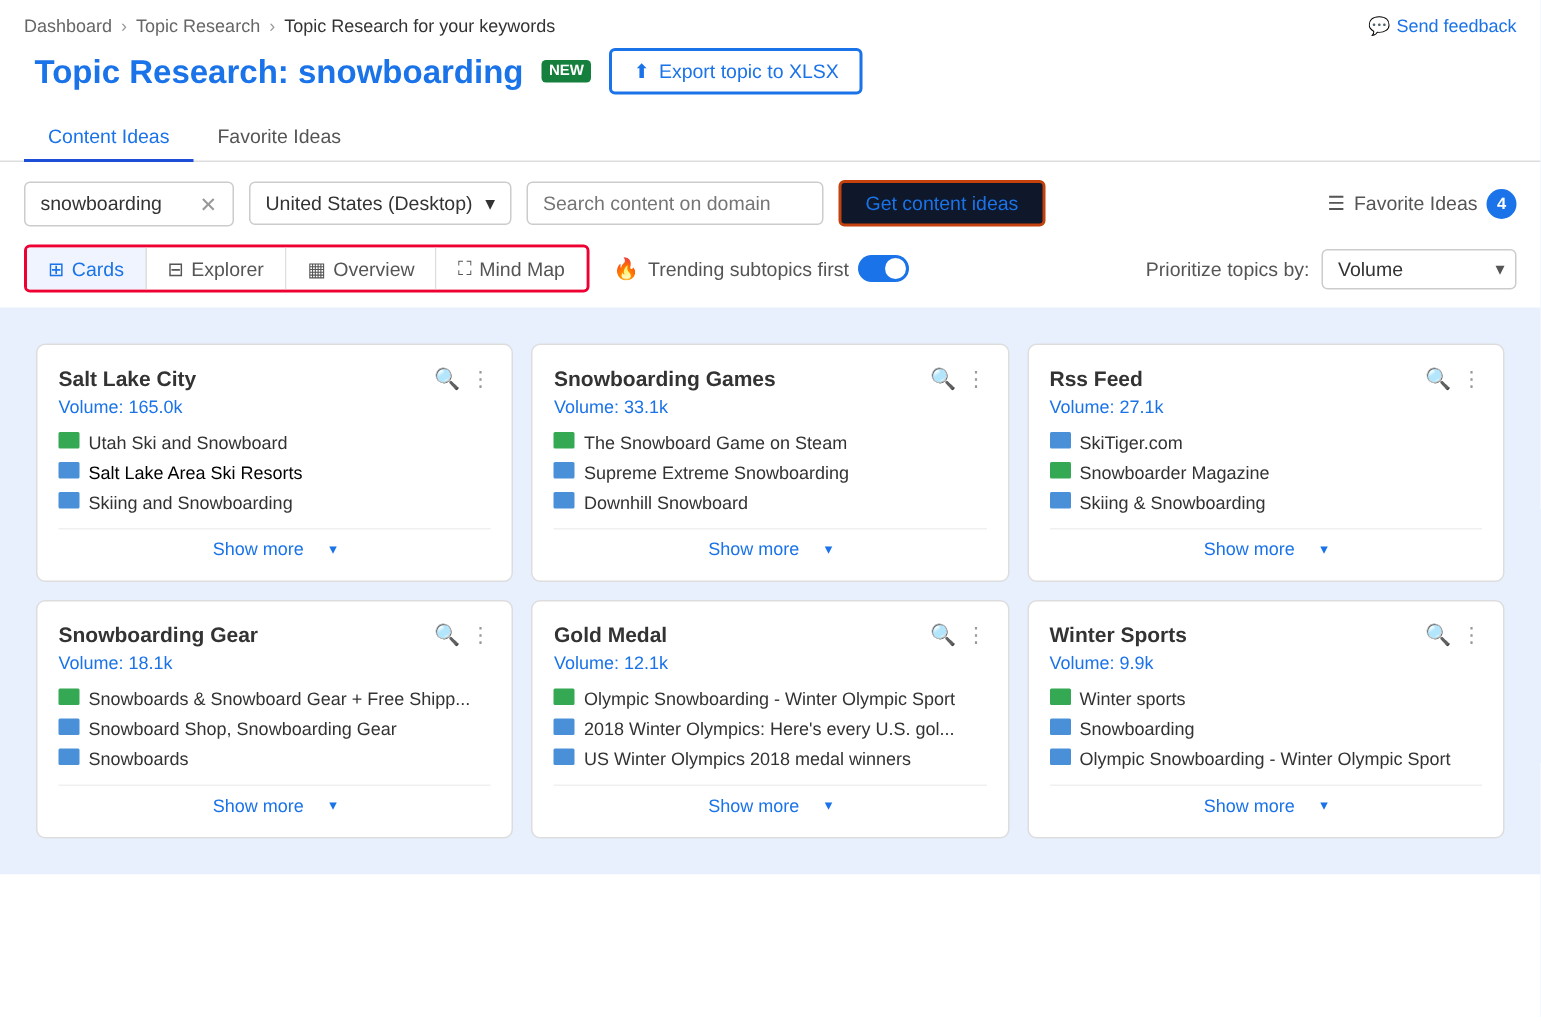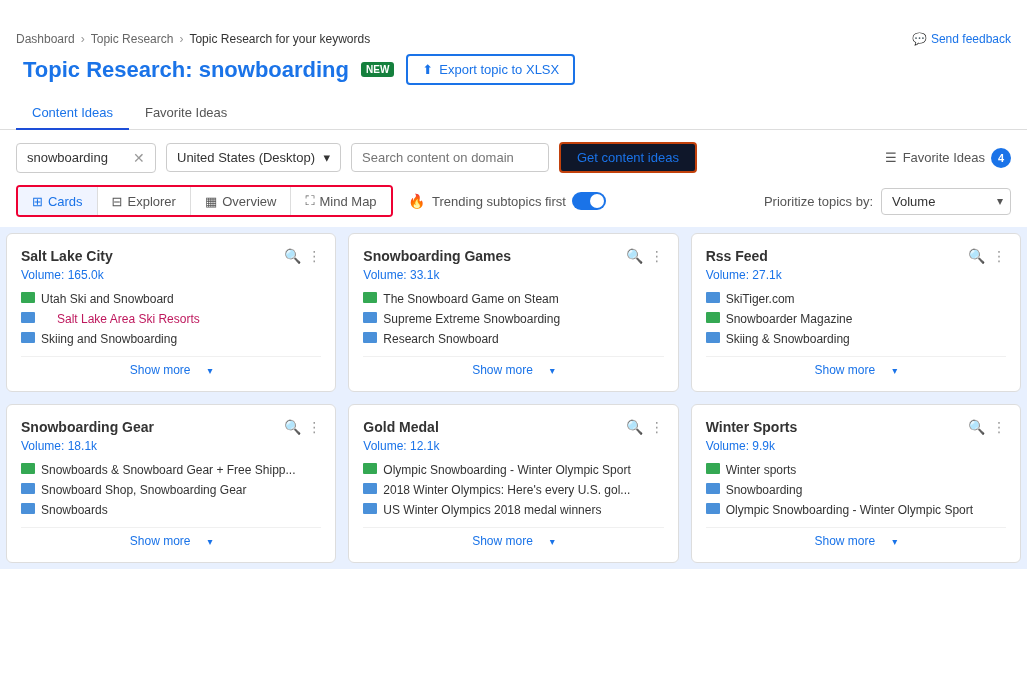--- a/index.html
+++ b/index.html
@@ -1,20 +1,20 @@
 <!DOCTYPE html>
 <html><head>
   <meta charset="utf-8">
   <style>
     * { box-sizing: border-box; margin: 0; padding: 0; }
     body { font-family: Arial, sans-serif; font-size: 13px; color: #333; background: #fff; }
 
     .top-bar {
       display: flex; align-items: center; justify-content: space-between;
-      padding: 10px 16px 0 16px; font-size: 12px; color: #666; margin-top: 22px;
+      padding: 10px 16px 0 16px; font-size: 12px; color: #666;
     }
     .breadcrumb { display: flex; align-items: center; gap: 6px; }
     .breadcrumb a { color: #666; text-decoration: none; }
     .breadcrumb .sep { color: #999; }
     .breadcrumb .current { color: #333; font-weight: normal; }
     .send-feedback { color: #1a73e8; font-size: 12px; display: flex; align-items: center; gap: 4px; cursor: pointer; }
 
     .page-title {
       padding: 8px 16px 12px 23px; display: flex; align-items: center; gap: 12px;
     }
@@ -109,21 +109,21 @@
       font-size: 13px; color: #333; background: #fff; cursor: pointer; appearance: none;
       min-width: 100px;
     }
     .select-wrapper { position: relative; display: inline-block; }
     .select-wrapper::after {
       content: '▾'; position: absolute; right: 8px; top: 50%; transform: translateY(-50%);
       pointer-events: none; color: #555; font-size: 12px;
     }
 
     .cards-container {
-      background: #e8f0fe; padding: 6px; display: grid;
+      background: #e8f0fe; padding: 24px; display: grid;
       grid-template-columns: repeat(3, 1fr); gap: 12px;
     }
     .card {
       background: #fff; border: 1px solid #ddd; border-radius: 6px; padding: 14px;
       display: flex; flex-direction: column; gap: 0;
     }
     .card-header {
       display: flex; align-items: flex-start; justify-content: space-between; margin-bottom: 4px;
     }
     .card-title { font-size: 14px; font-weight: bold; color: #333; }
@@ -238,21 +238,21 @@
         </div>
       </div>
       <div class="card-volume">Volume: 165.0k</div>
       <div class="card-items">
         <div class="card-item">
           <span><span style="display:inline-block;width:14px;height:11px;background:#34a853;border-radius:1px;flex-shrink:0;"></span></span>
           <span style="font-size: 12px; color: rgb(51, 51, 51);">Utah Ski and Snowboard</span>
         </div>
         <div class="card-item">
           <span><span style="display:inline-block;width:14px;height:11px;background:#4a90d9;border-radius:1px;flex-shrink:0;"></span></span>
-          <span style="font-size: 12px; color: #be185d; margin-left: 16px;">Salt Lake Area Ski Resorts</span>
+          <span style="font-size: 12px; color: #000000;">Salt Lake Area Ski Resorts</span>
         </div>
         <div class="card-item">
           <span><span style="display:inline-block;width:14px;height:11px;background:#4a90d9;border-radius:1px;flex-shrink:0;"></span></span>
           <span style="font-size: 12px; color: rgb(51, 51, 51);">Skiing and Snowboarding</span>
         </div>
       </div>
       <div class="show-more">
         <span>Show more</span>
         <span class="chevron-down">▾</span>
       </div>
@@ -270,21 +270,21 @@
         <div class="card-item">
           <span><span style="display:inline-block;width:14px;height:11px;background:#34a853;border-radius:1px;flex-shrink:0;"></span></span>
           <span style="font-size: 12px; color: rgb(51, 51, 51);">The Snowboard Game on Steam</span>
         </div>
         <div class="card-item">
           <span><span style="display:inline-block;width:14px;height:11px;background:#4a90d9;border-radius:1px;flex-shrink:0;"></span></span>
           <span style="font-size: 12px; color: rgb(51, 51, 51);">Supreme Extreme Snowboarding</span>
         </div>
         <div class="card-item">
           <span><span style="display:inline-block;width:14px;height:11px;background:#4a90d9;border-radius:1px;flex-shrink:0;"></span></span>
-          <span style="font-size: 12px; color: rgb(51, 51, 51);">Research Snowboard</span>
+          <span style="font-size: 12px; color: rgb(51, 51, 51);">Downhill Snowboard</span>
         </div>
       </div>
       <div class="show-more">
         <span>Show more</span>
         <span class="chevron-down">▾</span>
       </div>
     </div>
     <div class="card">
       <div class="card-header">
         <div class="card-title">Rss Feed</div>

